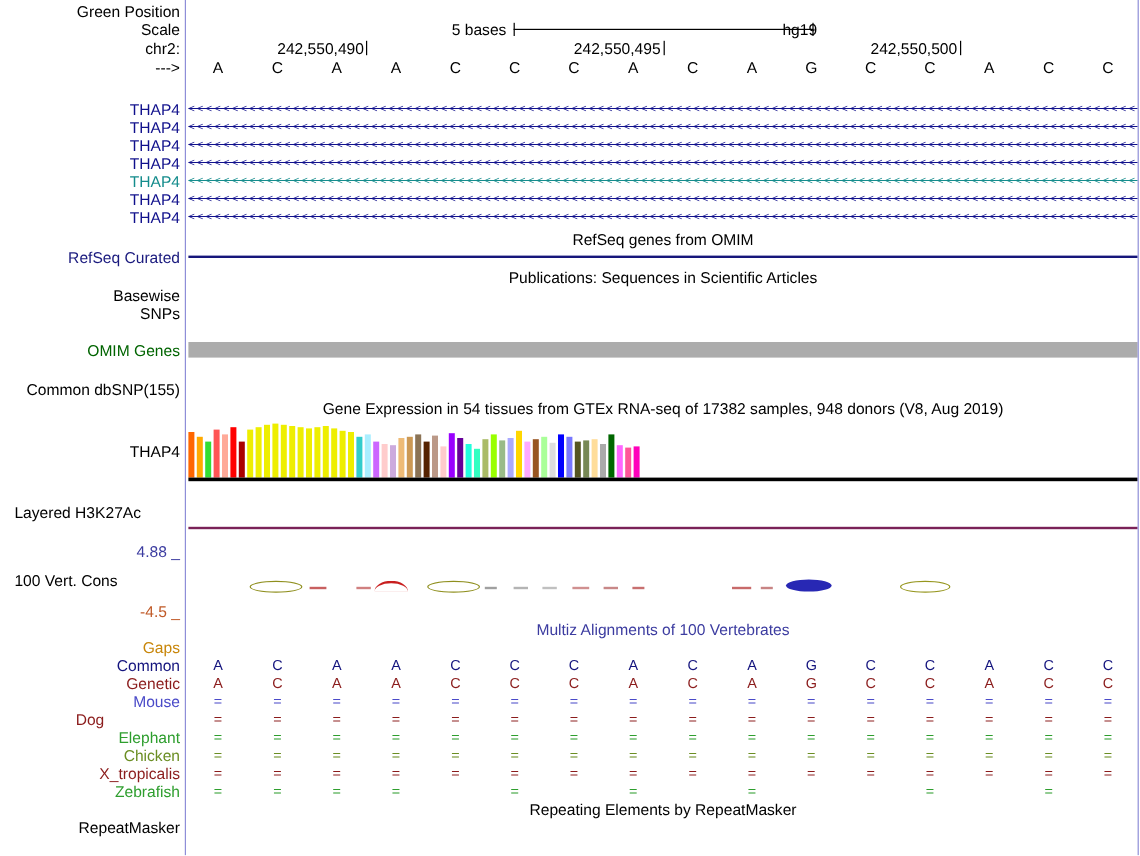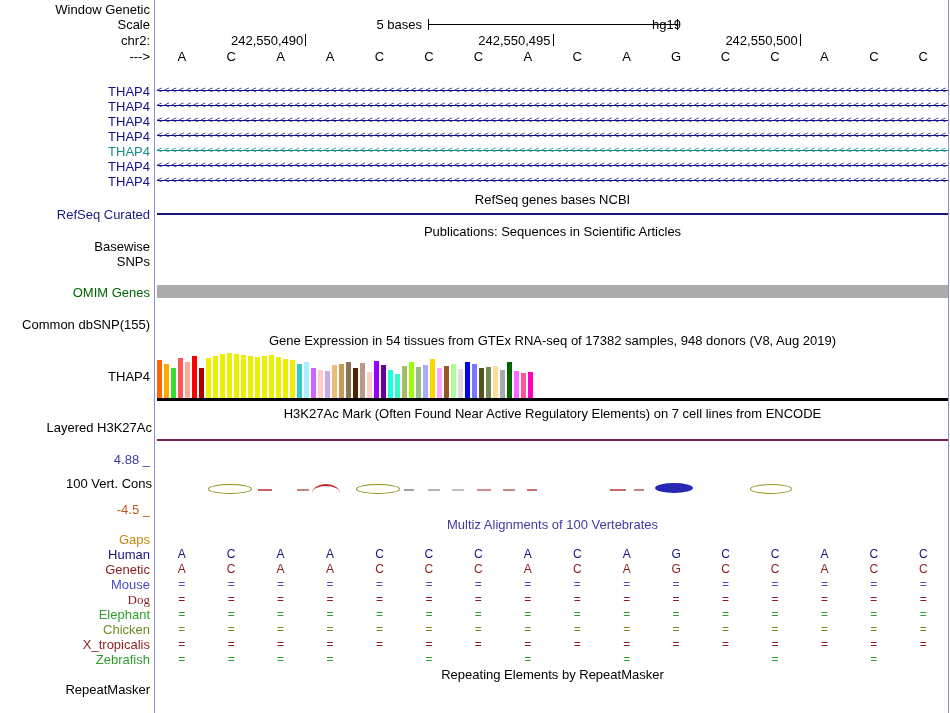--- a/index.html
+++ b/index.html
@@ -1,33 +1,33 @@
 <!DOCTYPE html>
 <html><head>
 <meta charset="utf-8">
 <style>
   html,body{margin:0;padding:0;background:#fff;}
   #browser{position:relative;width:950px;height:713px;background:#fff;overflow:hidden;
            font-family:"Liberation Sans",sans-serif;font-size:13px;color:#000;}
   .lbl{position:absolute;left:0;width:150px;text-align:right;white-space:nowrap;}
-  .lbl-left{position:absolute;left:12px;width:140px;text-align:right;white-space:nowrap;}
+  .lbl-left{position:absolute;left:12px;width:140px;text-align:left;white-space:nowrap;}
   .ttl{position:absolute;left:157px;width:791px;text-align:center;white-space:nowrap;}
   .abs{position:absolute;}
   .blue{color:#3C3CA0;}
   .green{color:#006400;}
   .navy{color:#1A1A7E;}
   .orange{color:#C05A28;}
   .vline{position:absolute;top:0;width:1px;height:713px;background:#8E8ED8;}
 </style>
 </head>
 <body>
 
 <div id="browser">
 
-  <div class="lbl" style="top:2px">Window Genetic</div>
+  <div class="lbl" style="top:2px">Green Position</div>
 
   <div class="lbl" style="top:17px">Scale</div>
   <div class="abs" style="top:17px;left:350px;width:72px;text-align:right">5 bases</div>
   <div class="abs" style="top:24px;left:428px;width:250px;height:1px;background:#000"></div>
   <div class="abs" style="top:19px;left:428px;width:1px;height:11px;background:#000"></div>
   <div class="abs" style="top:19px;left:677px;width:1px;height:11px;background:#000"></div>
   <div class="abs" style="top:17px;left:652px">hg19</div>
 
   <div class="lbl" style="top:33px">chr2:</div>
   <div id="ruler-ticks">
@@ -69,21 +69,21 @@
       <div style="position: absolute; top: 129px; left: 0px; width: 150px; text-align: right; color: rgb(16, 16, 140); white-space: nowrap;">THAP4</div>
       <div style="position: absolute; top: 129px; left: 157px; width: 791px; height: 13px; overflow: hidden; white-space: nowrap; color: rgb(16, 16, 140); font-size: 9px; line-height: 13px; letter-spacing: 2px; background-image: linear-gradient(transparent 6px, rgb(16, 16, 140) 6px, rgb(16, 16, 140) 7px, transparent 7px);">&lt;&lt;&lt;&lt;&lt;&lt;&lt;&lt;&lt;&lt;&lt;&lt;&lt;&lt;&lt;&lt;&lt;&lt;&lt;&lt;&lt;&lt;&lt;&lt;&lt;&lt;&lt;&lt;&lt;&lt;&lt;&lt;&lt;&lt;&lt;&lt;&lt;&lt;&lt;&lt;&lt;&lt;&lt;&lt;&lt;&lt;&lt;&lt;&lt;&lt;&lt;&lt;&lt;&lt;&lt;&lt;&lt;&lt;&lt;&lt;&lt;&lt;&lt;&lt;&lt;&lt;&lt;&lt;&lt;&lt;&lt;&lt;&lt;&lt;&lt;&lt;&lt;&lt;&lt;&lt;&lt;&lt;&lt;&lt;&lt;&lt;&lt;&lt;&lt;&lt;&lt;&lt;&lt;&lt;&lt;&lt;&lt;&lt;&lt;&lt;&lt;&lt;&lt;&lt;&lt;&lt;&lt;&lt;&lt;&lt;&lt;&lt;&lt;&lt;&lt;&lt;&lt;&lt;&lt;&lt;&lt;&lt;&lt;&lt;&lt;&lt;&lt;&lt;&lt;&lt;&lt;&lt;&lt;&lt;&lt;&lt;&lt;&lt;&lt;&lt;&lt;&lt;&lt;&lt;&lt;&lt;&lt;&lt;&lt;&lt;&lt;&lt;&lt;&lt;&lt;&lt;&lt;&lt;&lt;&lt;&lt;&lt;&lt;&lt;&lt;&lt;&lt;&lt;&lt;&lt;</div>
       <div style="position: absolute; top: 144px; left: 0px; width: 150px; text-align: right; color: rgb(20, 140, 140); white-space: nowrap;">THAP4</div>
       <div style="position: absolute; top: 144px; left: 157px; width: 791px; height: 13px; overflow: hidden; white-space: nowrap; color: rgb(20, 140, 140); font-size: 9px; line-height: 13px; letter-spacing: 2px; background-image: linear-gradient(transparent 6px, rgb(20, 140, 140) 6px, rgb(20, 140, 140) 7px, transparent 7px);">&lt;&lt;&lt;&lt;&lt;&lt;&lt;&lt;&lt;&lt;&lt;&lt;&lt;&lt;&lt;&lt;&lt;&lt;&lt;&lt;&lt;&lt;&lt;&lt;&lt;&lt;&lt;&lt;&lt;&lt;&lt;&lt;&lt;&lt;&lt;&lt;&lt;&lt;&lt;&lt;&lt;&lt;&lt;&lt;&lt;&lt;&lt;&lt;&lt;&lt;&lt;&lt;&lt;&lt;&lt;&lt;&lt;&lt;&lt;&lt;&lt;&lt;&lt;&lt;&lt;&lt;&lt;&lt;&lt;&lt;&lt;&lt;&lt;&lt;&lt;&lt;&lt;&lt;&lt;&lt;&lt;&lt;&lt;&lt;&lt;&lt;&lt;&lt;&lt;&lt;&lt;&lt;&lt;&lt;&lt;&lt;&lt;&lt;&lt;&lt;&lt;&lt;&lt;&lt;&lt;&lt;&lt;&lt;&lt;&lt;&lt;&lt;&lt;&lt;&lt;&lt;&lt;&lt;&lt;&lt;&lt;&lt;&lt;&lt;&lt;&lt;&lt;&lt;&lt;&lt;&lt;&lt;&lt;&lt;&lt;&lt;&lt;&lt;&lt;&lt;&lt;&lt;&lt;&lt;&lt;&lt;&lt;&lt;&lt;&lt;&lt;&lt;&lt;&lt;&lt;&lt;&lt;&lt;&lt;&lt;&lt;&lt;&lt;&lt;&lt;&lt;&lt;&lt;&lt;&lt;</div>
       <div style="position: absolute; top: 159px; left: 0px; width: 150px; text-align: right; color: rgb(16, 16, 140); white-space: nowrap;">THAP4</div>
       <div style="position: absolute; top: 159px; left: 157px; width: 791px; height: 13px; overflow: hidden; white-space: nowrap; color: rgb(16, 16, 140); font-size: 9px; line-height: 13px; letter-spacing: 2px; background-image: linear-gradient(transparent 6px, rgb(16, 16, 140) 6px, rgb(16, 16, 140) 7px, transparent 7px);">&lt;&lt;&lt;&lt;&lt;&lt;&lt;&lt;&lt;&lt;&lt;&lt;&lt;&lt;&lt;&lt;&lt;&lt;&lt;&lt;&lt;&lt;&lt;&lt;&lt;&lt;&lt;&lt;&lt;&lt;&lt;&lt;&lt;&lt;&lt;&lt;&lt;&lt;&lt;&lt;&lt;&lt;&lt;&lt;&lt;&lt;&lt;&lt;&lt;&lt;&lt;&lt;&lt;&lt;&lt;&lt;&lt;&lt;&lt;&lt;&lt;&lt;&lt;&lt;&lt;&lt;&lt;&lt;&lt;&lt;&lt;&lt;&lt;&lt;&lt;&lt;&lt;&lt;&lt;&lt;&lt;&lt;&lt;&lt;&lt;&lt;&lt;&lt;&lt;&lt;&lt;&lt;&lt;&lt;&lt;&lt;&lt;&lt;&lt;&lt;&lt;&lt;&lt;&lt;&lt;&lt;&lt;&lt;&lt;&lt;&lt;&lt;&lt;&lt;&lt;&lt;&lt;&lt;&lt;&lt;&lt;&lt;&lt;&lt;&lt;&lt;&lt;&lt;&lt;&lt;&lt;&lt;&lt;&lt;&lt;&lt;&lt;&lt;&lt;&lt;&lt;&lt;&lt;&lt;&lt;&lt;&lt;&lt;&lt;&lt;&lt;&lt;&lt;&lt;&lt;&lt;&lt;&lt;&lt;&lt;&lt;&lt;&lt;&lt;&lt;&lt;&lt;&lt;&lt;&lt;</div>
       <div style="position: absolute; top: 174px; left: 0px; width: 150px; text-align: right; color: rgb(16, 16, 140); white-space: nowrap;">THAP4</div>
       <div style="position: absolute; top: 174px; left: 157px; width: 791px; height: 13px; overflow: hidden; white-space: nowrap; color: rgb(16, 16, 140); font-size: 9px; line-height: 13px; letter-spacing: 2px; background-image: linear-gradient(transparent 6px, rgb(16, 16, 140) 6px, rgb(16, 16, 140) 7px, transparent 7px);">&lt;&lt;&lt;&lt;&lt;&lt;&lt;&lt;&lt;&lt;&lt;&lt;&lt;&lt;&lt;&lt;&lt;&lt;&lt;&lt;&lt;&lt;&lt;&lt;&lt;&lt;&lt;&lt;&lt;&lt;&lt;&lt;&lt;&lt;&lt;&lt;&lt;&lt;&lt;&lt;&lt;&lt;&lt;&lt;&lt;&lt;&lt;&lt;&lt;&lt;&lt;&lt;&lt;&lt;&lt;&lt;&lt;&lt;&lt;&lt;&lt;&lt;&lt;&lt;&lt;&lt;&lt;&lt;&lt;&lt;&lt;&lt;&lt;&lt;&lt;&lt;&lt;&lt;&lt;&lt;&lt;&lt;&lt;&lt;&lt;&lt;&lt;&lt;&lt;&lt;&lt;&lt;&lt;&lt;&lt;&lt;&lt;&lt;&lt;&lt;&lt;&lt;&lt;&lt;&lt;&lt;&lt;&lt;&lt;&lt;&lt;&lt;&lt;&lt;&lt;&lt;&lt;&lt;&lt;&lt;&lt;&lt;&lt;&lt;&lt;&lt;&lt;&lt;&lt;&lt;&lt;&lt;&lt;&lt;&lt;&lt;&lt;&lt;&lt;&lt;&lt;&lt;&lt;&lt;&lt;&lt;&lt;&lt;&lt;&lt;&lt;&lt;&lt;&lt;&lt;&lt;&lt;&lt;&lt;&lt;&lt;&lt;&lt;&lt;&lt;&lt;&lt;&lt;&lt;&lt;</div>
     </div>
 
-  <div class="ttl" style="top:192px">RefSeq genes bases NCBI</div>
+  <div class="ttl" style="top:192px">RefSeq genes from OMIM</div>
   <div class="lbl navy" style="top:207px">RefSeq Curated</div>
   <div class="abs" style="top:213px;left:157px;width:791px;height:2px;background:#16167A"></div>
 
   <div class="ttl" style="top:224px">Publications: Sequences in Scientific Articles</div>
   <div class="lbl" style="top:239px">Basewise</div>
   <div class="lbl" style="top:254px">SNPs</div>
 
   <div class="lbl green" style="top:285px">OMIM Genes</div>
   <div class="abs" style="top:285px;left:157px;width:791px;height:13px;background:#ACACAC"></div>
 
@@ -142,21 +142,20 @@
       <div style="position: absolute; left: 486px; width: 5px; top: 367px; height: 31px; background: rgb(119, 136, 85);"></div>
       <div style="position: absolute; left: 493px; width: 5px; top: 366px; height: 32px; background: rgb(255, 221, 153);"></div>
       <div style="position: absolute; left: 500px; width: 5px; top: 370px; height: 28px; background: rgb(170, 170, 170);"></div>
       <div style="position: absolute; left: 507px; width: 5px; top: 362px; height: 36px; background: rgb(0, 102, 0);"></div>
       <div style="position: absolute; left: 514px; width: 5px; top: 371px; height: 27px; background: rgb(255, 102, 255);"></div>
       <div style="position: absolute; left: 521px; width: 5px; top: 373px; height: 25px; background: rgb(255, 85, 153);"></div>
       <div style="position: absolute; left: 528px; width: 5px; top: 372px; height: 26px; background: rgb(255, 0, 187);"></div>
     </div>
   <div class="abs" style="top:398px;left:157px;width:791px;height:3px;background:#000"></div>
 
-  <div class="ttl" style="top:406px">H3K27Ac Mark (Often Found Near Active Regulatory Elements) on 7 cell lines from ENCODE</div>
   <div class="lbl-left" style="top:420px">Layered H3K27Ac</div>
   <div class="abs" style="top:439px;left:157px;width:791px;height:2px;background:#7A2258"></div>
 
   <div class="lbl blue" style="top:452px">4.88 _</div>
   <div class="lbl-left" style="top:476px">100 Vert. Cons</div>
   <div id="cons-marks">
       <div style="position: absolute; left: 208px; width: 42px; top: 484px; height: 8px; border: 1px solid rgb(143, 143, 30); border-radius: 50%;"></div>
       <div style="position: absolute; left: 258px; width: 14px; top: 489px; height: 2px; background: rgb(200, 96, 96);"></div>
       <div style="position: absolute; left: 297px; width: 12px; top: 489px; height: 2px; background: rgb(208, 128, 128);"></div>
       <div style="position: absolute; left: 312px; width: 28px; top: 484px; height: 7px; border-top: 2px solid rgb(200, 30, 30); border-radius: 50% 50% 0px 0px / 100% 100% 0px 0px;"></div>
@@ -170,21 +169,21 @@
       <div style="position: absolute; left: 610px; width: 16px; top: 489px; height: 2px; background: rgb(200, 106, 106);"></div>
       <div style="position: absolute; left: 634px; width: 10px; top: 489px; height: 2px; background: rgb(200, 132, 132);"></div>
       <div style="position: absolute; left: 655px; width: 38px; top: 483px; height: 10px; background: rgb(40, 40, 180); border-radius: 50%;"></div>
       <div style="position: absolute; left: 750px; width: 40px; top: 484px; height: 8px; border: 1px solid rgb(150, 150, 30); border-radius: 50%;"></div>
     </div>
   <div class="lbl orange" style="top:502px">-4.5 _</div>
 
   <div class="ttl blue" style="top:517px">Multiz Alignments of 100 Vertebrates</div>
   <div id="species-rows">
       <div style="position: absolute; top: 532px; left: 0px; width: 150px; text-align: right; color: rgb(200, 134, 10); white-space: nowrap;">Gaps</div>
-      <div style="position: absolute; top: 547px; left: 0px; width: 150px; text-align: right; color: rgb(20, 20, 126); white-space: nowrap;">Human</div>
+      <div style="position: absolute; top: 547px; left: 0px; width: 150px; text-align: right; color: rgb(20, 20, 126); white-space: nowrap;">Common</div>
       <div style="position: absolute; top: 547px; left: 157px; width: 49.4375px; text-align: center; color: rgb(20, 20, 126); font-size: 12px;">A</div>
       <div style="position: absolute; top: 547px; left: 206.438px; width: 49.4375px; text-align: center; color: rgb(20, 20, 126); font-size: 12px;">C</div>
       <div style="position: absolute; top: 547px; left: 255.875px; width: 49.4375px; text-align: center; color: rgb(20, 20, 126); font-size: 12px;">A</div>
       <div style="position: absolute; top: 547px; left: 305.312px; width: 49.4375px; text-align: center; color: rgb(20, 20, 126); font-size: 12px;">A</div>
       <div style="position: absolute; top: 547px; left: 354.75px; width: 49.4375px; text-align: center; color: rgb(20, 20, 126); font-size: 12px;">C</div>
       <div style="position: absolute; top: 547px; left: 404.188px; width: 49.4375px; text-align: center; color: rgb(20, 20, 126); font-size: 12px;">C</div>
       <div style="position: absolute; top: 547px; left: 453.625px; width: 49.4375px; text-align: center; color: rgb(20, 20, 126); font-size: 12px;">C</div>
       <div style="position: absolute; top: 547px; left: 503.062px; width: 49.4375px; text-align: center; color: rgb(20, 20, 126); font-size: 12px;">A</div>
       <div style="position: absolute; top: 547px; left: 552.5px; width: 49.4375px; text-align: center; color: rgb(20, 20, 126); font-size: 12px;">C</div>
       <div style="position: absolute; top: 547px; left: 601.938px; width: 49.4375px; text-align: center; color: rgb(20, 20, 126); font-size: 12px;">A</div>
@@ -221,21 +220,21 @@
       <div style="position: absolute; top: 577px; left: 453.625px; width: 49.4375px; text-align: center; color: rgb(74, 74, 200); font-size: 12px;">=</div>
       <div style="position: absolute; top: 577px; left: 503.062px; width: 49.4375px; text-align: center; color: rgb(74, 74, 200); font-size: 12px;">=</div>
       <div style="position: absolute; top: 577px; left: 552.5px; width: 49.4375px; text-align: center; color: rgb(74, 74, 200); font-size: 12px;">=</div>
       <div style="position: absolute; top: 577px; left: 601.938px; width: 49.4375px; text-align: center; color: rgb(74, 74, 200); font-size: 12px;">=</div>
       <div style="position: absolute; top: 577px; left: 651.375px; width: 49.4375px; text-align: center; color: rgb(74, 74, 200); font-size: 12px;">=</div>
       <div style="position: absolute; top: 577px; left: 700.812px; width: 49.4375px; text-align: center; color: rgb(74, 74, 200); font-size: 12px;">=</div>
       <div style="position: absolute; top: 577px; left: 750.25px; width: 49.4375px; text-align: center; color: rgb(74, 74, 200); font-size: 12px;">=</div>
       <div style="position: absolute; top: 577px; left: 799.688px; width: 49.4375px; text-align: center; color: rgb(74, 74, 200); font-size: 12px;">=</div>
       <div style="position: absolute; top: 577px; left: 849.125px; width: 49.4375px; text-align: center; color: rgb(74, 74, 200); font-size: 12px;">=</div>
       <div style="position: absolute; top: 577px; left: 898.562px; width: 49.4375px; text-align: center; color: rgb(74, 74, 200); font-size: 12px;">=</div>
-      <div style="position: absolute; top: 592px; left: 0px; width: 150px; text-align: right; color: rgb(139, 28, 28); white-space: nowrap; font-family: Liberation Serif, serif;">Dog</div>
+      <div style="position: absolute; top: 592px; left: 0px; width: 150px; text-align: center; color: rgb(139, 28, 28); white-space: nowrap;">Dog</div>
       <div style="position: absolute; top: 592px; left: 157px; width: 49.4375px; text-align: center; color: rgb(139, 28, 28); font-size: 12px;">=</div>
       <div style="position: absolute; top: 592px; left: 206.438px; width: 49.4375px; text-align: center; color: rgb(139, 28, 28); font-size: 12px;">=</div>
       <div style="position: absolute; top: 592px; left: 255.875px; width: 49.4375px; text-align: center; color: rgb(139, 28, 28); font-size: 12px;">=</div>
       <div style="position: absolute; top: 592px; left: 305.312px; width: 49.4375px; text-align: center; color: rgb(139, 28, 28); font-size: 12px;">=</div>
       <div style="position: absolute; top: 592px; left: 354.75px; width: 49.4375px; text-align: center; color: rgb(139, 28, 28); font-size: 12px;">=</div>
       <div style="position: absolute; top: 592px; left: 404.188px; width: 49.4375px; text-align: center; color: rgb(139, 28, 28); font-size: 12px;">=</div>
       <div style="position: absolute; top: 592px; left: 453.625px; width: 49.4375px; text-align: center; color: rgb(139, 28, 28); font-size: 12px;">=</div>
       <div style="position: absolute; top: 592px; left: 503.062px; width: 49.4375px; text-align: center; color: rgb(139, 28, 28); font-size: 12px;">=</div>
       <div style="position: absolute; top: 592px; left: 552.5px; width: 49.4375px; text-align: center; color: rgb(139, 28, 28); font-size: 12px;">=</div>
       <div style="position: absolute; top: 592px; left: 601.938px; width: 49.4375px; text-align: center; color: rgb(139, 28, 28); font-size: 12px;">=</div>

